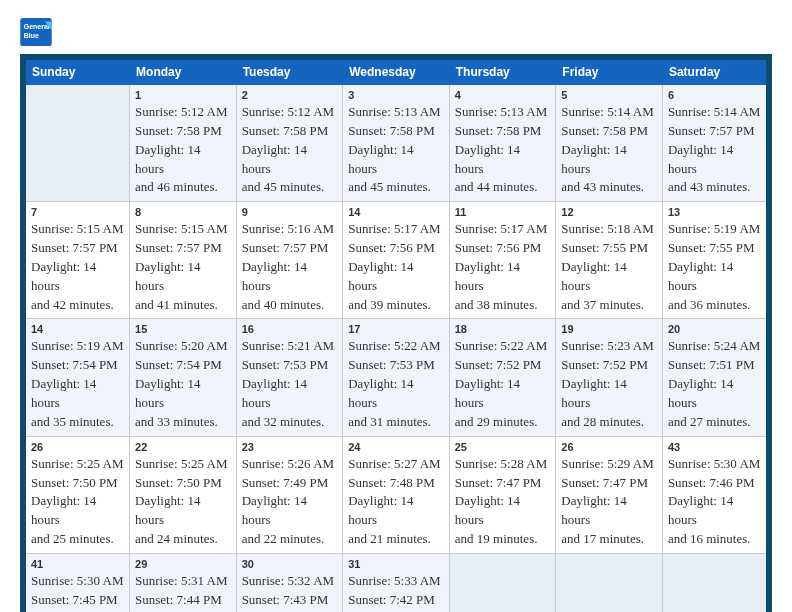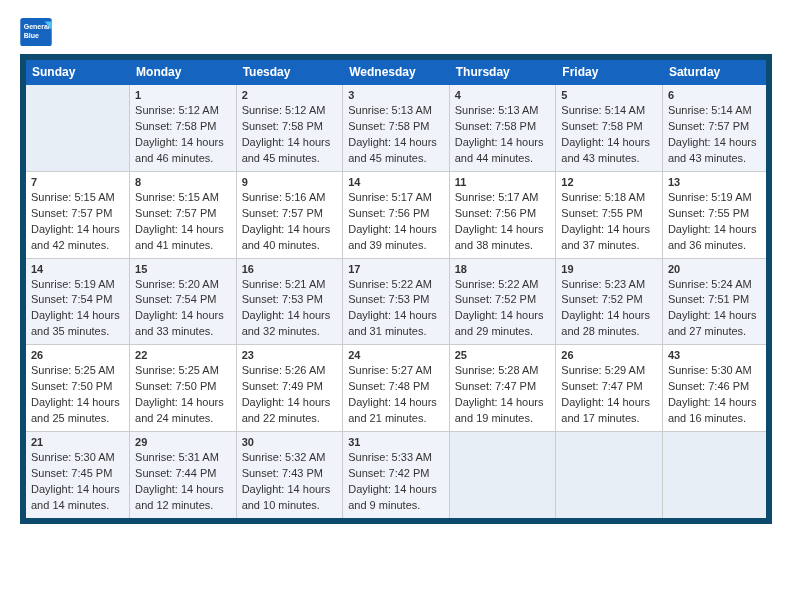--- a/index.html
+++ b/index.html
@@ -72,23 +72,24 @@
       background: #f9f9f9;
     }
     .day-number {
       font-size: 11px;
       font-weight: bold;
       color: #333;
       display: block;
       margin-bottom: 2px;
     }
     .day-info {
-      font-size: 11px;
+      font-size: 13px;
       color: #333;
       line-height: 1.45;
+      font-family: Liberation Serif, serif;
     }
     .row-alt td {
       background: #f0f4fa;
     }
     .row-alt td.empty {
       background: #e8eef5;
     }
   </style>
 </head>
 <body>
@@ -234,21 +235,21 @@
             <span class="day-number">26</span>
             <div class="day-info">Sunrise: 5:29 AM<br>Sunset: 7:47 PM<br>Daylight: 14 hours<br>and 17 minutes.</div>
           </td>
           <td>
             <span class="day-number">43</span>
             <div class="day-info">Sunrise: 5:30 AM<br>Sunset: 7:46 PM<br>Daylight: 14 hours<br>and 16 minutes.</div>
           </td>
         </tr>
         <tr class="row-alt">
           <td>
-            <span class="day-number">21</span>
+            <span class="day-number">41</span>
             <div class="day-info">Sunrise: 5:30 AM<br>Sunset: 7:45 PM<br>Daylight: 14 hours<br>and 14 minutes.</div>
           </td>
           <td>
             <span class="day-number">29</span>
             <div class="day-info">Sunrise: 5:31 AM<br>Sunset: 7:44 PM<br>Daylight: 14 hours<br>and 12 minutes.</div>
           </td>
           <td>
             <span class="day-number">30</span>
             <div class="day-info">Sunrise: 5:32 AM<br>Sunset: 7:43 PM<br>Daylight: 14 hours<br>and 10 minutes.</div>
           </td>

